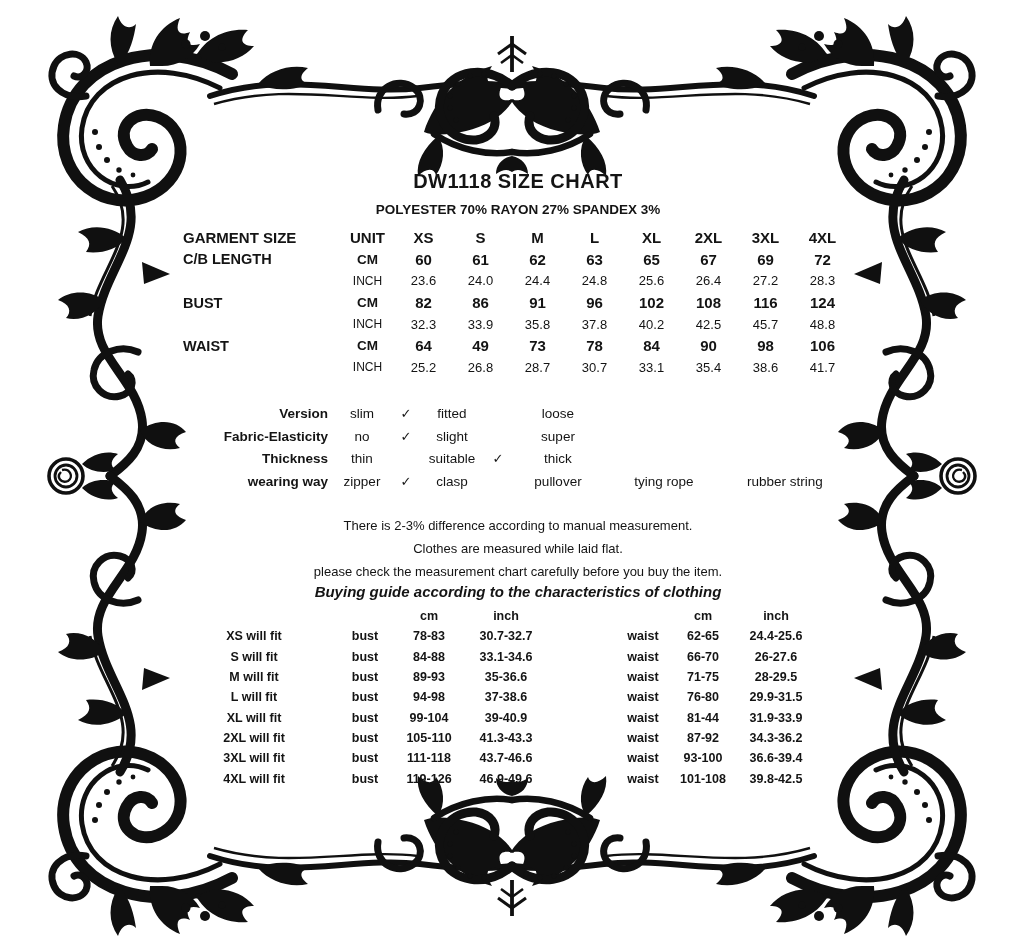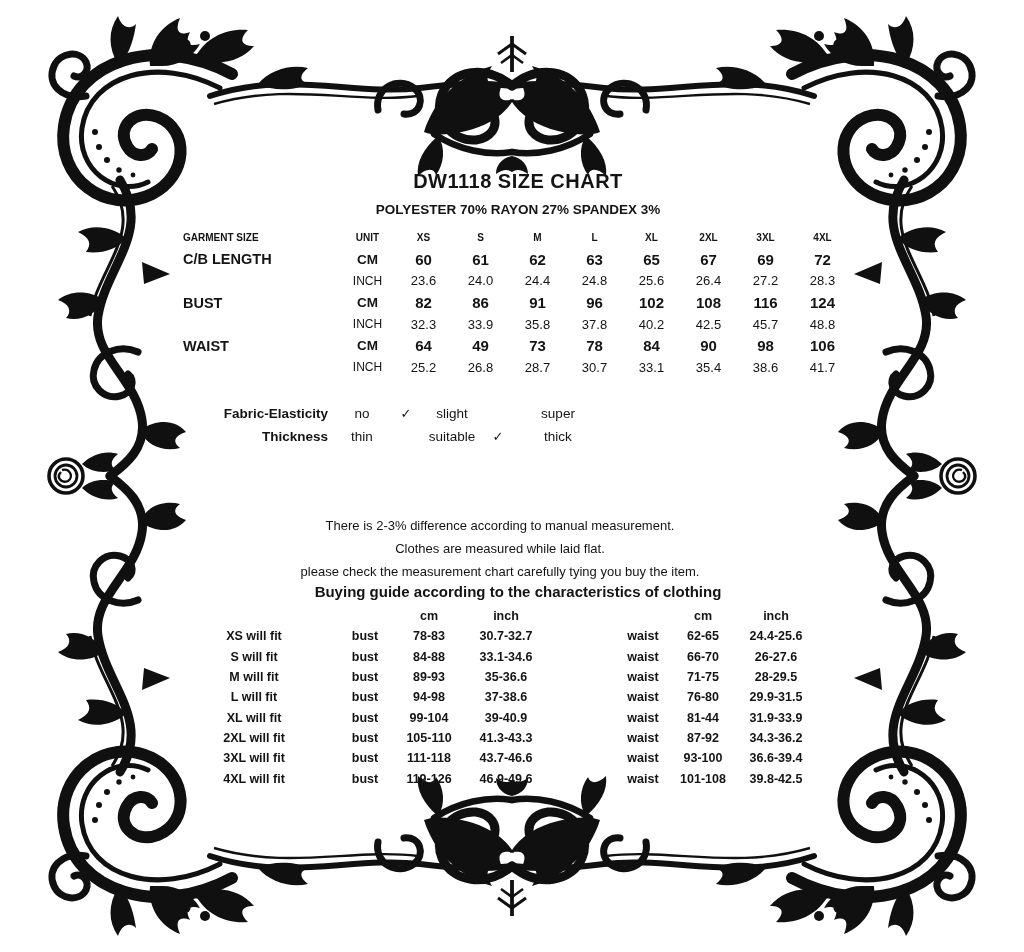--- a/index.html
+++ b/index.html
@@ -10,32 +10,32 @@
   
   .title{left:185px;top:170px;width:666px;text-align:center;font-size:20px;font-weight:bold;letter-spacing:.5px;}
   .subtitle{left:185px;top:202px;width:666px;text-align:center;font-size:13.5px;font-weight:bold;}
   
   table{border-collapse:collapse;table-layout:fixed;}
   td{padding:0;vertical-align:middle;white-space:nowrap;}
   .st{left:183px;top:227px;}
   .st tr{height:21.6px;}
   .st td{text-align:center;}
   .st td.lbl{text-align:left;font-weight:bold;font-size:14.5px;}
-  .st tr.hdr td{font-weight:bold;font-size:10px;}
+  .st tr.hdr td{font-weight:bold;font-size:15px;}
   .st tr.cmrow td.unit{font-weight:bold;font-size:13.5px;}
   .st tr.cmrow td.val{font-weight:bold;font-size:15px;}
   .st tr.inrow td.unit{font-size:12px;}
   .st tr.inrow td.val{font-size:13px;}
   .at{left:196px;top:402px;}
   .at tr{height:22.8px;}
   .at td{text-align:center;font-size:13.5px;}
   .at td.albl{text-align:right;font-weight:bold;padding-right:4px;}
   .at td.chk{font-size:13px;}
-  .notes{left:167px;top:514px;width:666px;text-align:center;font-size:13px;line-height:23px;}
-  .bh{left:185px;top:583px;width:666px;text-align:center;font-size:15px;font-weight:bold;}
+  .notes{left:185px;top:514px;width:666px;text-align:center;font-size:13px;line-height:23px;}
+  .bh{left:185px;top:583px;width:666px;text-align:center;font-size:15px;font-weight:bold;font-style:italic;}
   .bg{left:198px;top:606px;}
   .bg tr{height:20.3px;}
   .bg td{text-align:center;font-weight:bold;font-size:12.5px;}
   .bg td.blbl{}
 </style>
 </head>
 <body>
 
 <div class="canvas">
 
@@ -216,47 +216,67 @@
         <col style="width:136px">
         <col style="width:60px">
         <col style="width:28px">
         <col style="width:64px">
       <col style="width:28px">
         <col style="width:92px">
         <col style="width:120px">
         <col style="width:122px">
       </colgroup>
     <tbody>
+        <tr>
+      <td class="albl">Version</td>
+      <td>slim</td>
+      <td class="chk">✓</td>
+      <td>fitted</td>
+      <td class="chk"></td>
+      <td>loose</td>
+      <td></td>
+      <td></td>
+    </tr>
     <tr>
       <td class="albl">Fabric-Elasticity</td>
       <td>no</td>
       <td class="chk">✓</td>
       <td>slight</td>
       <td class="chk"></td>
       <td>super</td>
       <td></td>
       <td></td>
     </tr>
     <tr>
       <td class="albl">Thickness</td>
       <td>thin</td>
       <td class="chk"></td>
       <td>suitable</td>
       <td class="chk">✓</td>
       <td>thick</td>
       <td></td>
       <td></td>
     </tr>
+    <tr>
+      <td class="albl">wearing way</td>
+      <td>zipper</td>
+      <td class="chk">✓</td>
+      <td>clasp</td>
+      <td class="chk"></td>
+      <td>pullover</td>
+      <td>tying rope</td>
+      <td>rubber string</td>
+    </tr>
   </tbody>
     </table>
 
   <div class="abs notes">
     <div>There is 2-3% difference according to manual measurement.</div>
     <div>Clothes are measured while laid flat.</div>
-    <div>please check the measurement chart carefully tying you buy the item.</div>
+    <div>please check the measurement chart carefully before you buy the item.</div>
   </div>
   <div class="abs bh">Buying guide according to the characteristics of clothing</div>
 
   <table class="abs bg">
     <colgroup>
         <col style="width:112px">
         <col style="width:28px">
         <col style="width:54px">
         <col style="width:74px">
         <col style="width:80px">

